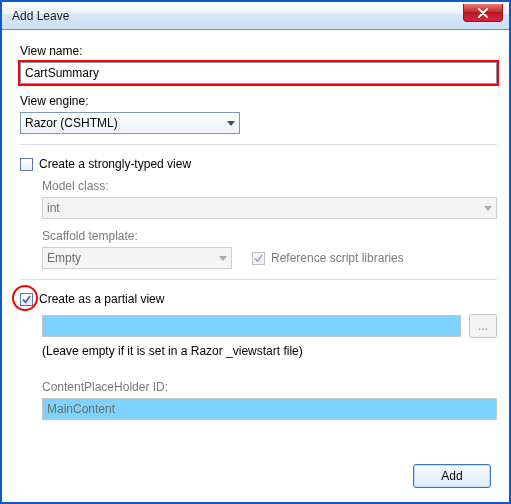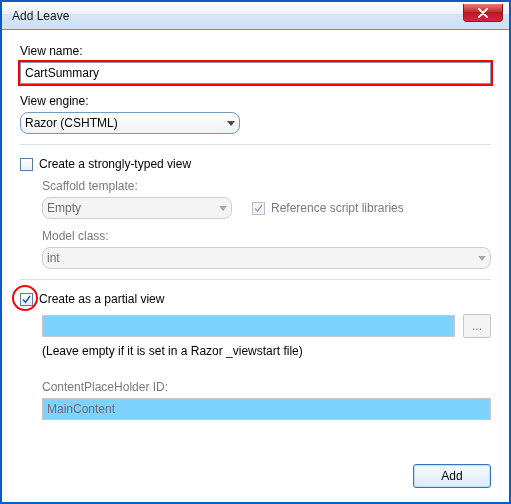--- a/index.html
+++ b/index.html
@@ -39,21 +39,21 @@
     display: flex;
     align-items: center;
     justify-content: center;
     color: #fff;
     font-weight: bold;
     font-size: 11px;
     cursor: pointer;
   }
   .close-btn svg { display:block; }
   .content {
-    padding: 14px 18px 14px 18px;
+    padding: 14px 12px 14px 18px;
   }
   .label {
     color: #000;
     margin-bottom: 4px;
   }
   .disabled-label { color: #7a7a7a; }
   .text-input {
     width: 100%;
     height: 22px;
     border: 1px solid #7a9ab8;
@@ -73,21 +73,21 @@
   .row { margin-bottom: 10px; }
   .select {
     height: 22px;
     border: 1px solid #7a9ab8;
     background: linear-gradient(to bottom,#fefefe,#eef2f6);
     padding: 0 4px;
     display: inline-flex;
     align-items: center;
     justify-content: space-between;
     font: inherit;
-    border-radius: 8px;
+    border-radius: 0;
   }
   .select .arrow {
     width: 0; height: 0;
     border-left: 4px solid transparent;
     border-right: 4px solid transparent;
     border-top: 5px solid #4a4a4a;
   }
   .select.w220 { width: 220px; }
   .select.wfull { width: 100%; }
   .select.disabled {
@@ -217,44 +217,44 @@
   </div>
 
   <hr class="hr">
 
   <div class="check-row">
     <span class="checkbox"></span>
     <span>Create a strongly-typed view</span>
   </div>
 
   <div class="indent">
+    <div class="row">
+      <div class="label disabled-label">Model class:</div>
+      <div class="select wfull disabled">
+        <span>int</span>
+        <span class="arrow"></span>
+      </div>
+    </div>
     <div class="row">
       <div class="label disabled-label">Scaffold template:</div>
       <div class="half-row">
         <div class="select disabled" style="width:190px">
           <span>Empty</span>
           <span class="arrow"></span>
         </div>
         <div class="check-row" style="margin-bottom:0">
           <span class="checkbox disabled">
             <svg class="tick dis" viewBox="0 0 10 10">
                 <path d="M1 5 L4 8 L9 1" fill="none" stroke-width="1.6"></path>
               </svg>
           </span>
           <span class="disabled-label">Reference script libraries</span>
         </div>
       </div>
     </div>
-    <div class="row">
-      <div class="label disabled-label">Model class:</div>
-      <div class="select wfull disabled">
-        <span>int</span>
-        <span class="arrow"></span>
-      </div>
-    </div>
   </div>
 
   <hr class="hr">
 
   <div class="check-row">
     <span class="circle-ann"></span>
     <span class="checkbox">
       <svg class="tick on" viewBox="0 0 10 10">
           <path d="M1 5 L4 8 L9 1" fill="none" stroke-width="1.8"></path>
         </svg>

